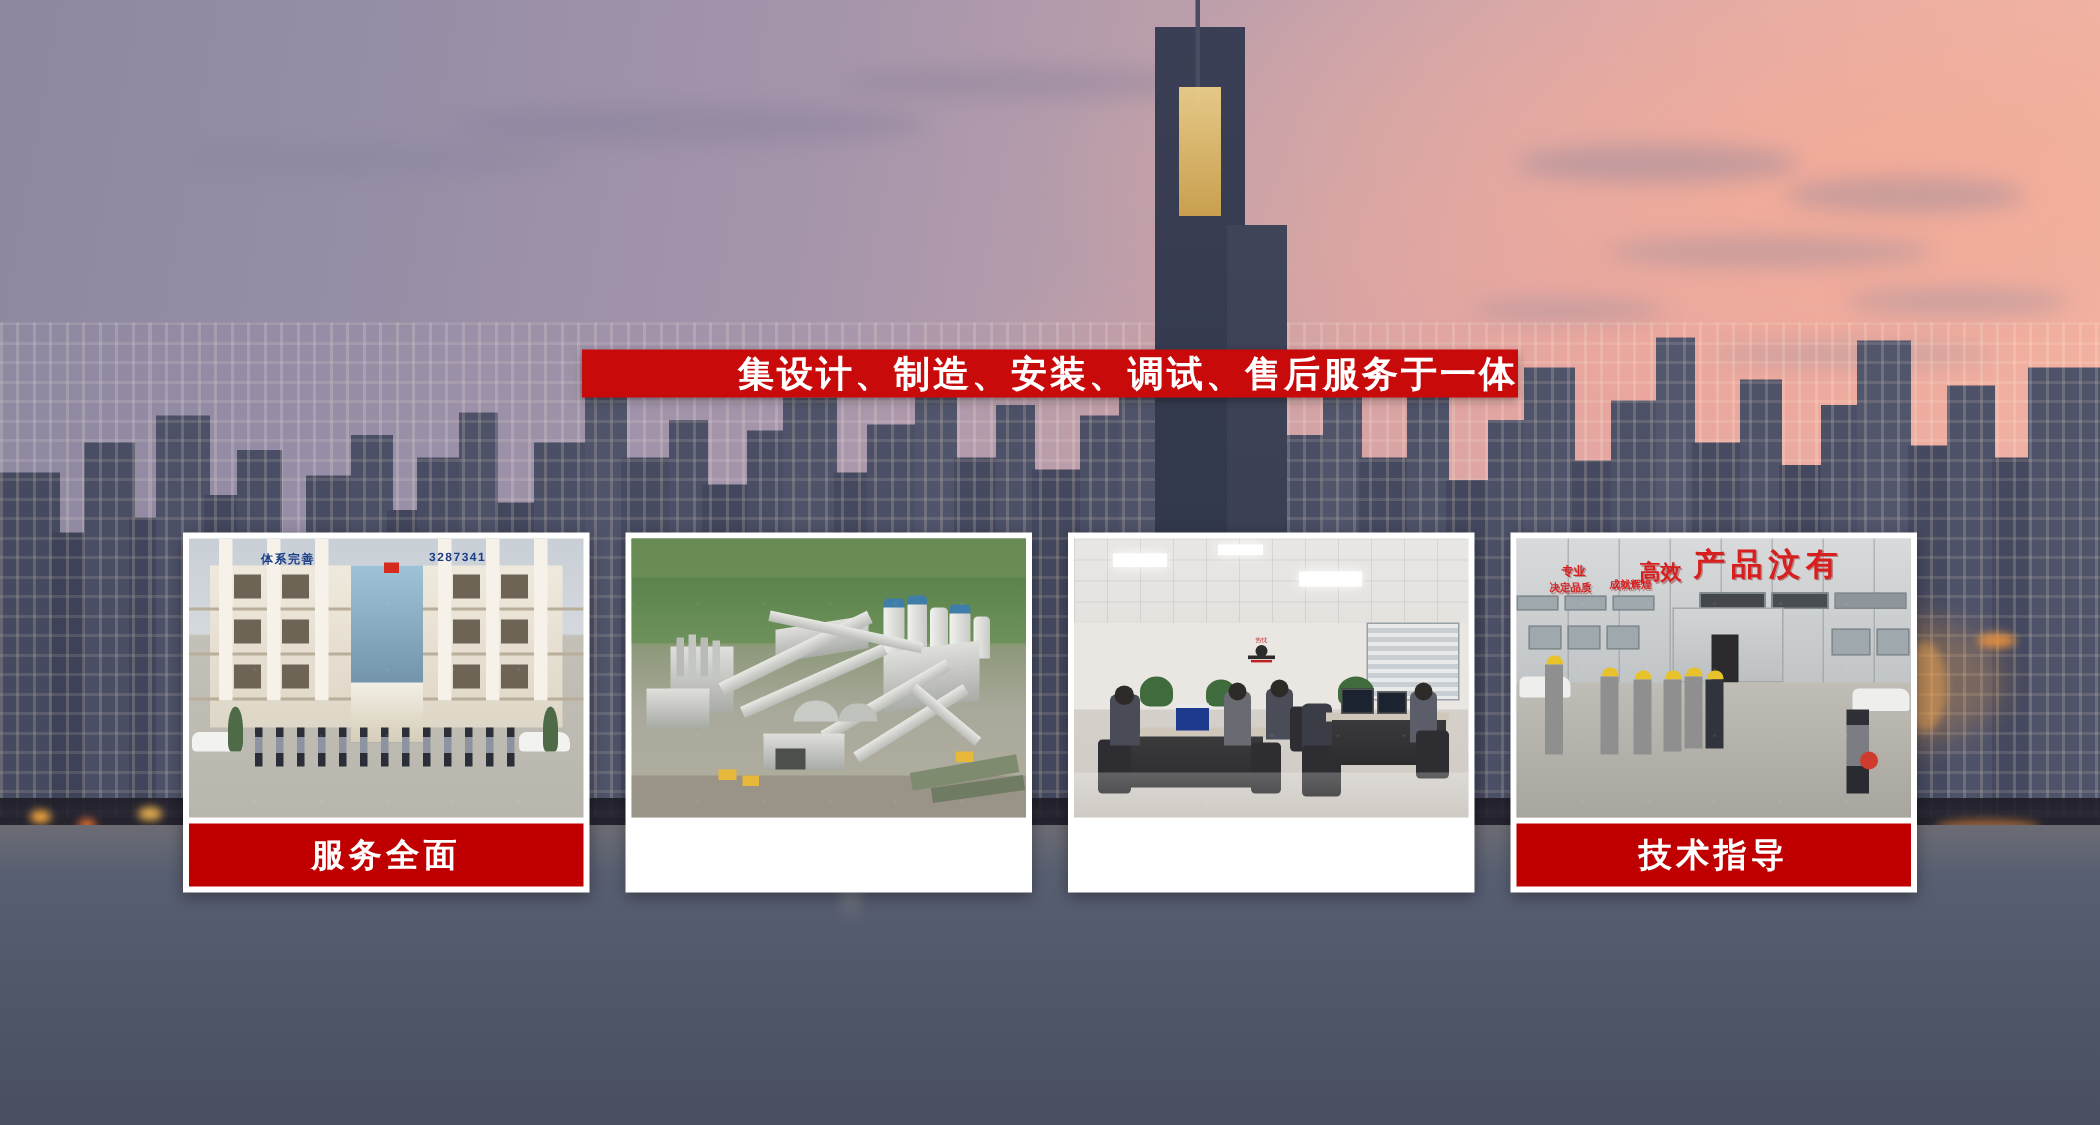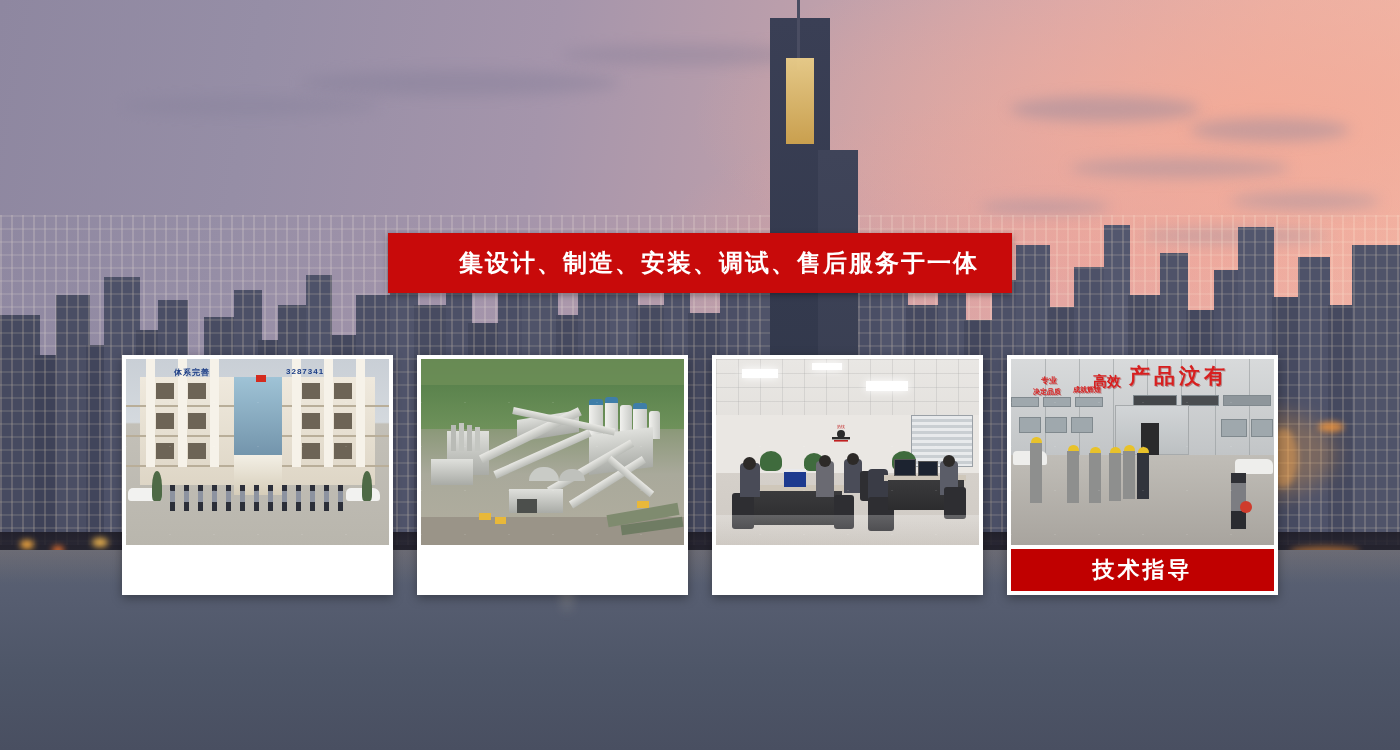--- a/index.html
+++ b/index.html
@@ -47,23 +47,23 @@
   .headline {
     position:absolute; left:0; top:132px; width:1400px;
     text-align:center; color:#ffffff;
     font-size:74px; font-weight:bold; letter-spacing:4px; line-height:1.08;
     text-shadow: 3px 4px 5px rgba(40,30,50,.55), 0 0 2px rgba(255,255,255,.5);
     white-space:nowrap;
   }
 
   
   .subbanner {
-    position:absolute; left:388px; top:233px; width:624px; height:60px;
+    position:absolute; left:388px; top:233px; width:624px; height:32px;
     background:#c80a0a;
-    display:flex; align-items:center; justify-content:center;
+    display:flex; align-items:center; justify-content:flex-end;
     box-shadow:0 2px 6px rgba(0,0,0,.35);
     padding-left:38px;
   }
   .subbanner span {
     color:#ffffff; font-size:24px; font-weight:bold; letter-spacing:2px; white-space:nowrap;
   }
 
   
   .cards {
     position:absolute; left:122px; top:355px;
@@ -324,20 +324,21 @@
         <div class="p1-person" style="left:170px;"></div>
         <div class="p1-person" style="left:184px;"></div>
         <div class="p1-person" style="left:198px;"></div>
         <div class="p1-person" style="left:212px;"></div>
         <div class="p1-car" style="left:2px;"></div>
         <div class="p1-car" style="left:220px;"></div>
         <div class="p1-tree" style="left:26px;"></div>
         <div class="p1-tree" style="left:236px;"></div>
         <div class="wm"></div>
       </div>
+      <div class="caption">服务全面</div>
     </div>
 
     <div class="card">
       <div class="photo p2">
         <div class="p2-field"></div>
         <div style="position:absolute;left:0;top:0;width:100%;height:26px;background:#6e8f58;opacity:.8;"></div>
 
         <div class="p2-silo" style="left:168px;top:44px;width:14px;height:34px;"></div>
         <div class="p2-silotop" style="left:168px;top:40px;width:14px;height:6px;"></div>
         <div class="p2-silo" style="left:184px;top:42px;width:13px;height:36px;"></div>

